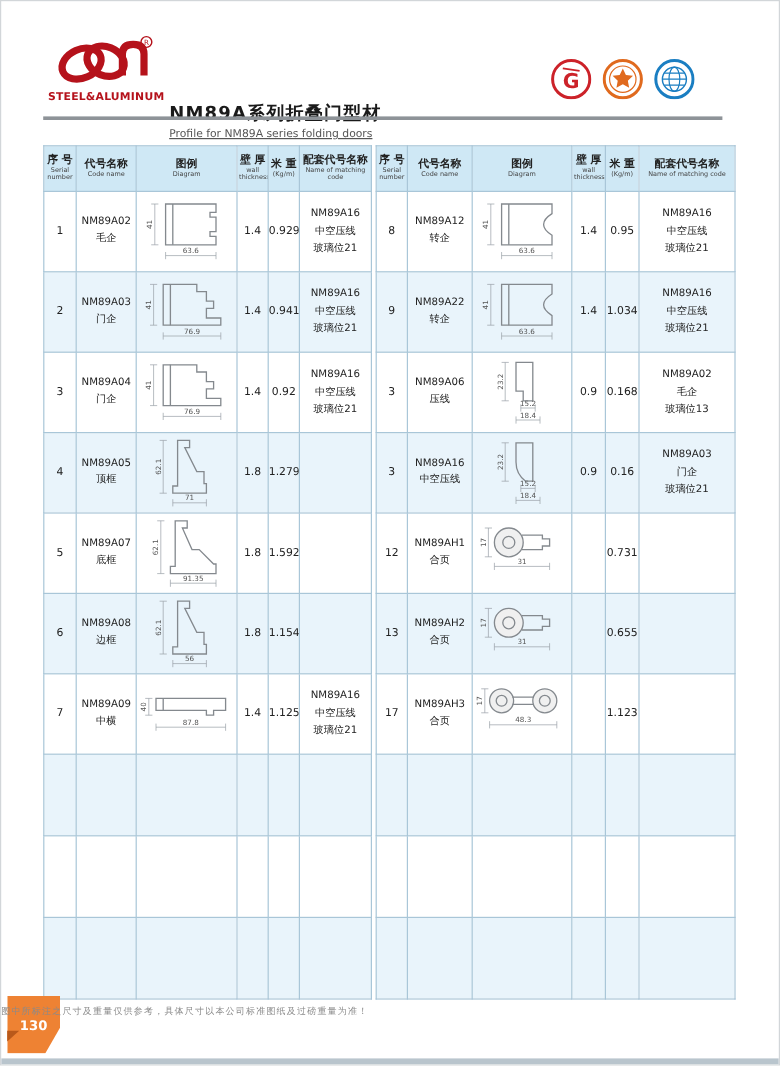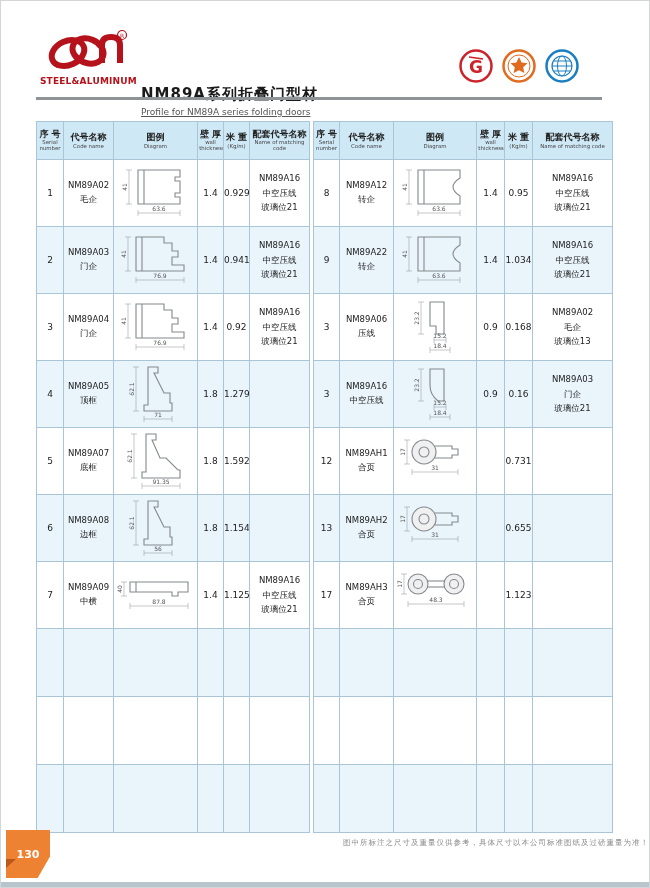--- a/index.html
+++ b/index.html
@@ -38,21 +38,21 @@
   .dim{stroke:#9aa2a8;stroke-width:0.6;fill:none;}
   .dlab{font-size:6px;fill:#555;font-family:"DejaVu Sans",sans-serif;}
 
   
   .page-num-badge{position:absolute;left:5px;top:829px;width:44px;height:48px;background:#ee8233;
         clip-path:polygon(0 0,100% 0,100% 55%,72% 100%,0 100%);
         display:flex;align-items:center;justify-content:center;
         color:#fff;font-size:11px;font-weight:bold;}
   .page-num-fold{position:absolute;left:5px;top:858px;width:0;height:0;
         border-top:9px solid #b9591a;border-right:10px solid transparent;}
-  .disclaimer{position:absolute;left:0;top:837px;width:100%;text-align:right;
+  .disclaimer{position:absolute;left:0;top:837px;width:100%;text-align:left;
         font-size:7.5px;color:#8a8a8a;letter-spacing:1px;}
 </style>
 </head>
 <body>
 
 <div class="page">
 
   <div class="logo">
     <svg class="logo-mark" width="82" height="46" viewBox="0 0 82 46">
       <ellipse cx="22" cy="24" rx="17" ry="12" transform="rotate(-24 22 24)" fill="none" stroke="#b5121b" stroke-width="6"></ellipse>

